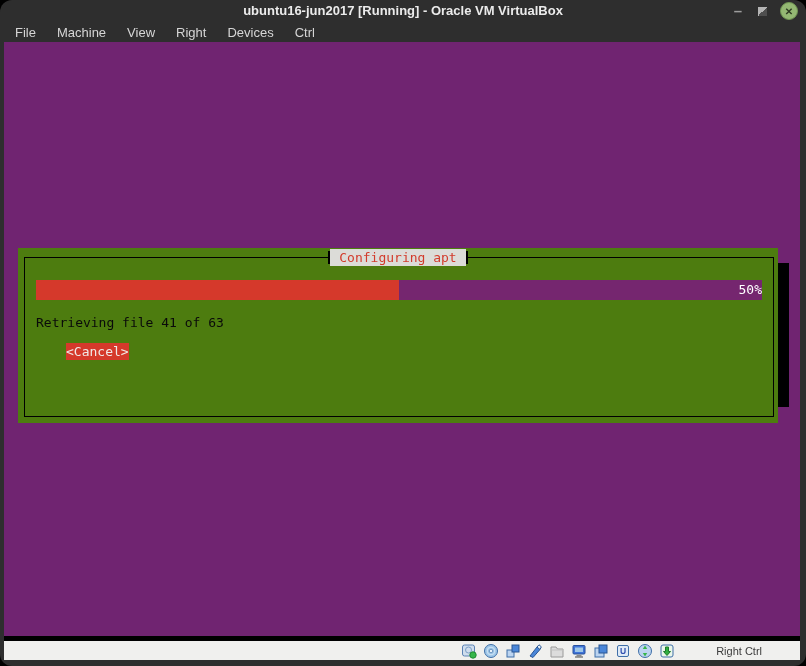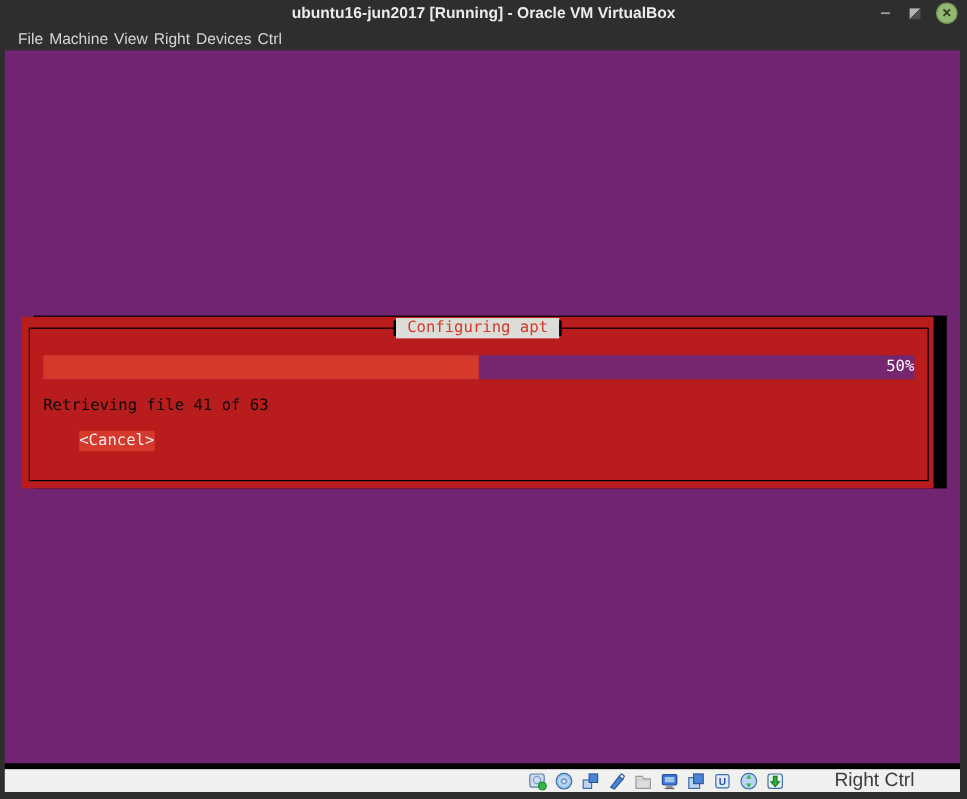--- a/index.html
+++ b/index.html
@@ -4,20 +4,21 @@
 <style>
   * { box-sizing: border-box; margin: 0; padding: 0; }
   body { margin: 0; background: #000; }
 
   .window {
     position: relative;
     width: 806px; height: 666px;
     background: #2e2e2e;
     font-family: "Liberation Sans", sans-serif;
     overflow: hidden;
+    border-radius: 12px;
   }
 
   
   .titlebar { position: absolute; top: 0; left: 0; right: 0; height: 22px; }
   .titlebar-text {
     line-height: 22px; font-size: 13px; font-weight: bold;
     color: #ebebeb; text-align: center;
   }
   .win-controls {
     position: absolute; right: 8px; top: 0; height: 22px;
@@ -35,21 +36,21 @@
   .btn-close {
     width: 18px; height: 18px; border-radius: 50%;
     background: #94b873; border: 1px solid #6f9352;
     display: flex; align-items: center; justify-content: center;
     color: #2e3a22; font-size: 10px; font-weight: bold; cursor: default;
   }
 
   
   .menubar {
     position: absolute; top: 22px; left: 0; right: 0; height: 20px;
-    display: flex; align-items: center; gap: 5px;
+    display: flex; align-items: center; gap: 21px;
     padding-left: 15px; font-size: 13px; color: #d6d6d6;
   }
   .menu-item { cursor: default; }
 
   
   .screen {
     position: absolute; left: 4px; top: 42px;
     width: 796px; height: 599px;
     background: #702471;
   }
@@ -58,24 +59,23 @@
     background: #000;
   }
 
   
   .dialog-shadow {
     position: absolute; left: 24px; top: 221px;
     width: 761px; height: 144px; background: #000;
   }
   .dialog {
     position: absolute; left: 14px; top: 206px;
-    width: 760px; height: 143px;
-    background: #b91c1c;
+    width: 760px; height: 175px;
+    background: #4d7c0f;
     font-family: "DejaVu Sans Mono", monospace;
-    margin-top: 16px;
   }
   .dialog-inner-border {
     position: absolute; left: 6px; top: 9px; right: 4px; bottom: 6px;
     border: 1px solid #000;
   }
   .dialog-title-row {
     position: absolute; top: 1px; left: 0; right: 0; height: 17px;
     display: flex; align-items: center; justify-content: center;
   }
   .title-tick { width: 2px; height: 13px; background: #000; }
@@ -110,21 +110,21 @@
   
   .statusbar {
     position: absolute; left: 4px; top: 641px;
     width: 796px; height: 19px;
     background: #f0f0ee;
     display: flex; align-items: center; justify-content: flex-end;
     gap: 6px; padding-right: 38px;
   }
   .sicon { width: 16px; height: 16px; display: inline-block; cursor: default; }
   .sicon svg { width: 16px; height: 16px; display: block; }
-  .hostkey { font-size: 16px; color: #3c3c3c; margin-left: 7px; padding-left: 28px; }
+  .hostkey { font-size: 11px; color: #3c3c3c; margin-left: 7px; padding-left: 28px; }
 </style>
 </head>
 <body>
 
 <div class="window">
 
   <div class="titlebar">
     <div class="titlebar-text">ubuntu16-jun2017 [Running] - Oracle VM VirtualBox</div>
     <div class="win-controls">
       <div class="btn-min">–</div>

